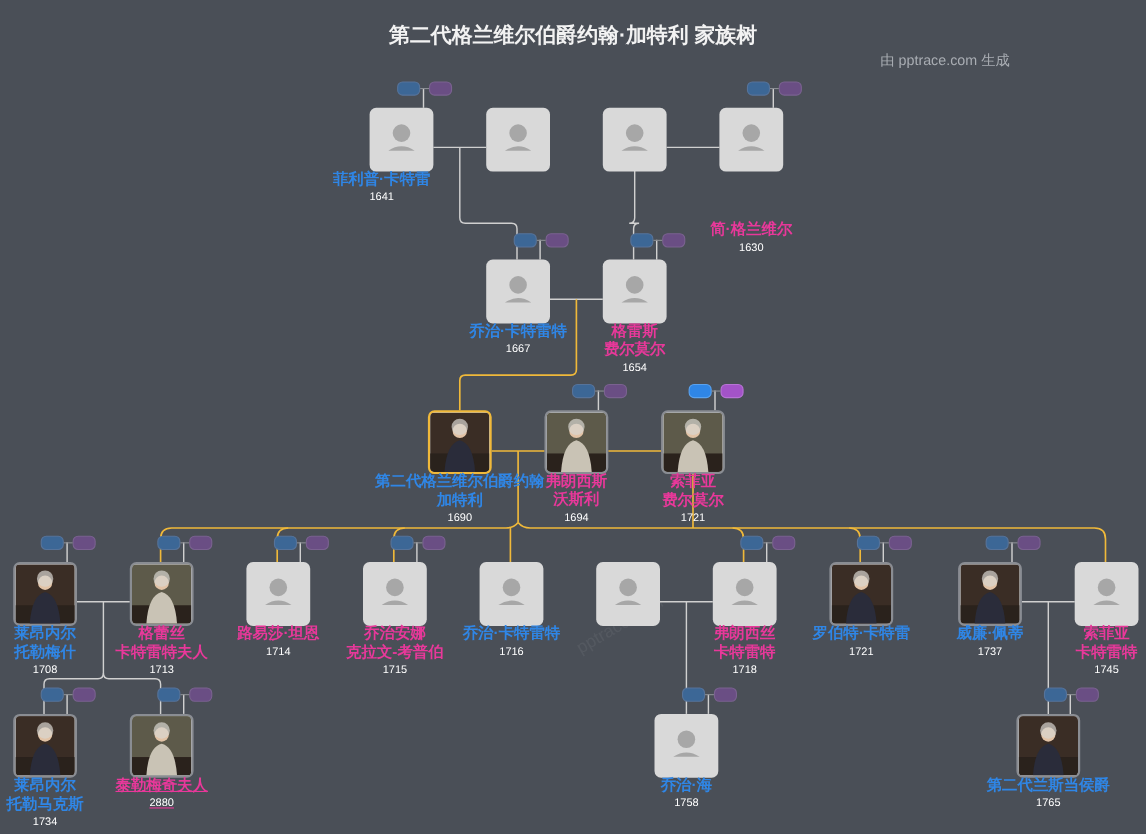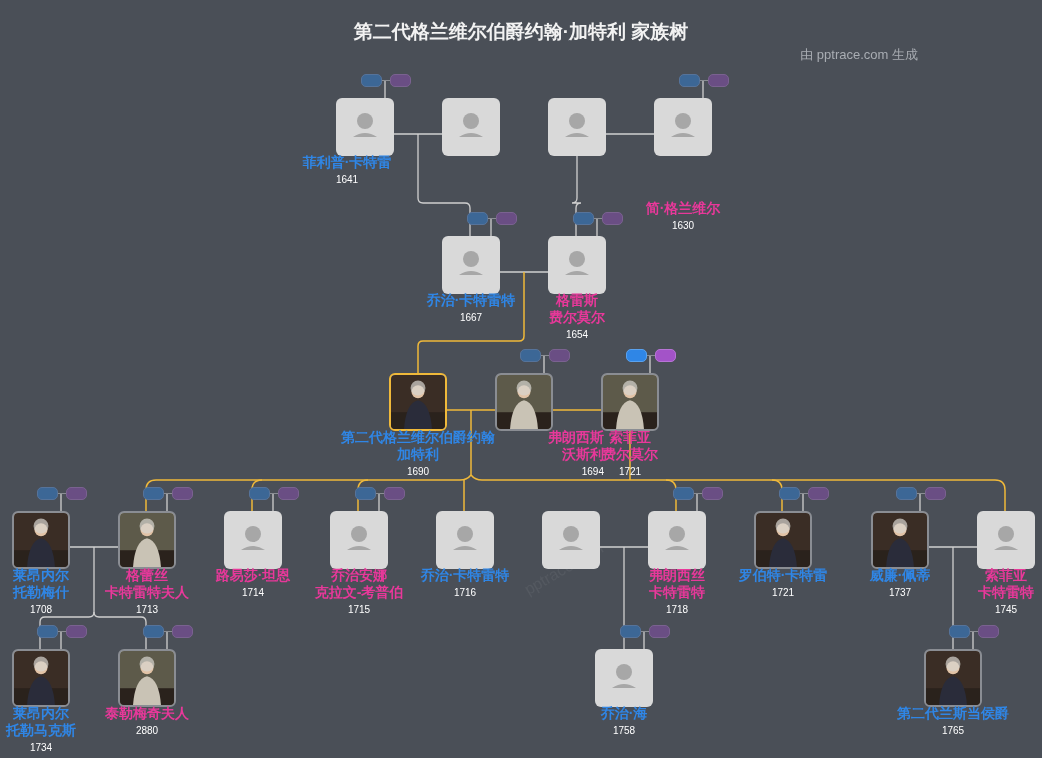--- a/index.html
+++ b/index.html
@@ -156,21 +156,21 @@
     </div>
     <div class="node photo" style="left: 495px; top: 373px;">
       <div class="avatar"><svg viewBox="0 0 58 58" width="100%" height="100%">
           <rect width="58" height="58" fill="#5d5a4a"></rect>
           <rect x="0" y="40" width="58" height="18" fill="#2a221c"></rect>
           <circle cx="29" cy="18" r="7" fill="#e2c3a6"></circle>
           <circle cx="29" cy="14" r="8" fill="#d9d6d0" opacity="0.7"></circle>
           <path d="M14 58 Q16 30 29 27 Q42 30 44 58 Z" fill="#c9c3b5"></path>
         </svg></div>
     </div>
-    <div class="label f" style="left: 444px; top: 429px; text-align: right;">
+    <div class="label f" style="left: 444px; top: 429px;">
       <span style="display: block; white-space: nowrap;">弗朗西斯</span>
       <span style="display: block; white-space: nowrap; font-family: Liberation Serif, serif;">沃斯利</span>
       <span class="year">1694</span>
     </div>
     <div class="node photo" style="left: 601px; top: 373px;">
       <div class="avatar"><svg viewBox="0 0 58 58" width="100%" height="100%">
           <rect width="58" height="58" fill="#5d5a4a"></rect>
           <rect x="0" y="40" width="58" height="18" fill="#2a221c"></rect>
           <circle cx="29" cy="18" r="7" fill="#e2c3a6"></circle>
           <circle cx="29" cy="14" r="8" fill="#d9d6d0" opacity="0.7"></circle>
@@ -311,21 +311,21 @@
     </div>
     <div class="node photo" style="left: 118px; top: 649px;">
       <div class="avatar"><svg viewBox="0 0 58 58" width="100%" height="100%">
           <rect width="58" height="58" fill="#5d5a4a"></rect>
           <rect x="0" y="40" width="58" height="18" fill="#2a221c"></rect>
           <circle cx="29" cy="18" r="7" fill="#e2c3a6"></circle>
           <circle cx="29" cy="14" r="8" fill="#d9d6d0" opacity="0.7"></circle>
           <path d="M14 58 Q16 30 29 27 Q42 30 44 58 Z" fill="#c9c3b5"></path>
         </svg></div>
     </div>
-    <div class="label f" style="left: 67px; top: 705px;">
+    <div class="label f" style="left: 67px; top: 705px; text-decoration: underline;">
       <span style="display: block; white-space: nowrap;">泰勒梅奇夫人</span>
       <span class="year">2880</span>
     </div>
     <div class="node" style="left: 595px; top: 649px;">
       <div class="avatar"><svg viewBox="0 0 58 58" width="100%" height="100%">
           <circle cx="29" cy="23" r="8" fill="#a7a7a7"></circle>
           <path d="M17 39 Q29 31 41 39 Z" fill="#a7a7a7"></path>
         </svg></div>
     </div>
     <div class="label m" style="left: 544px; top: 705px;">

